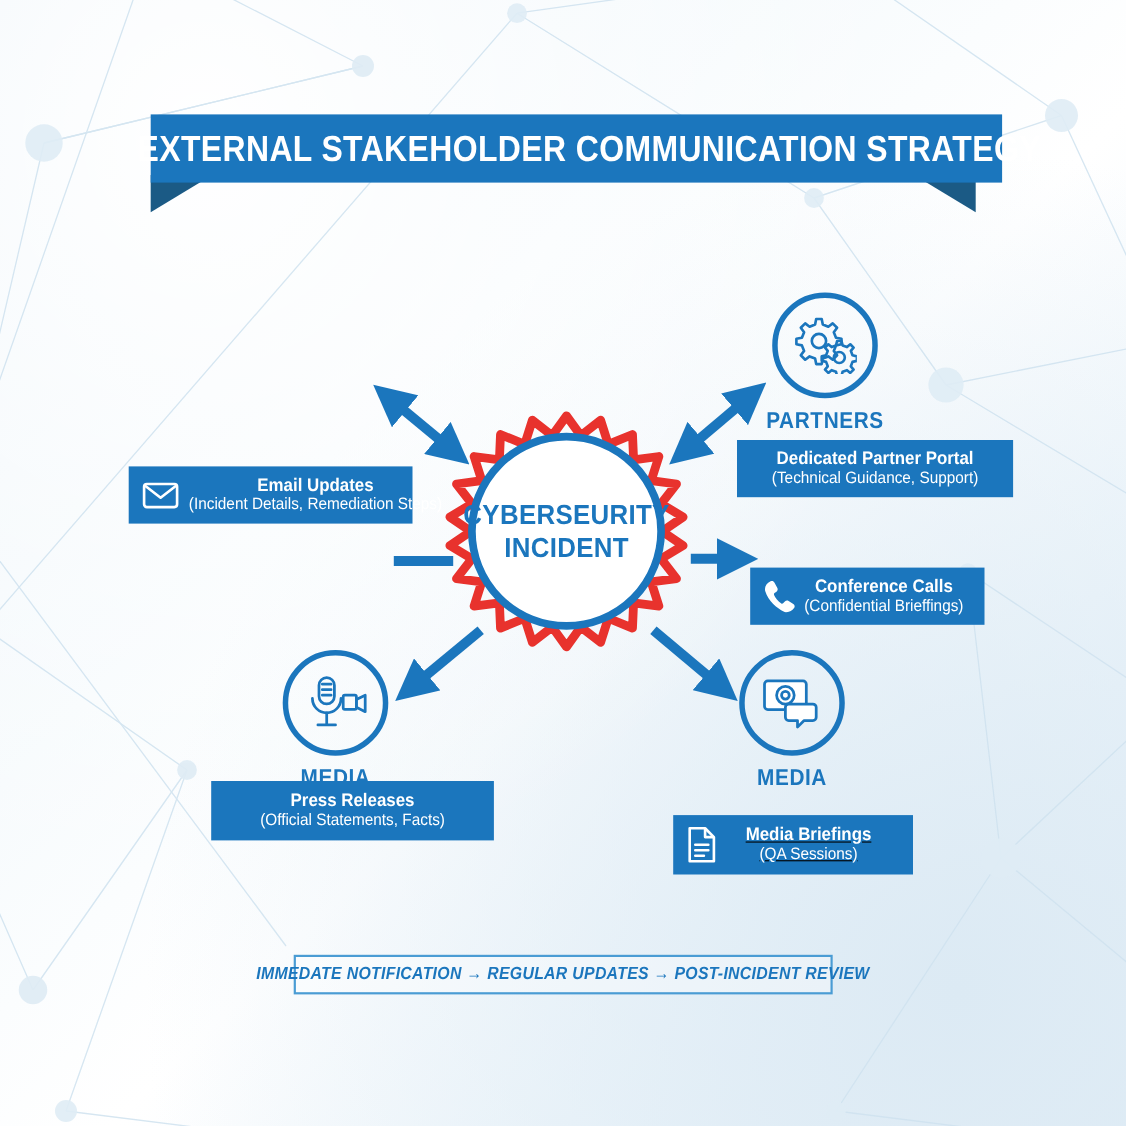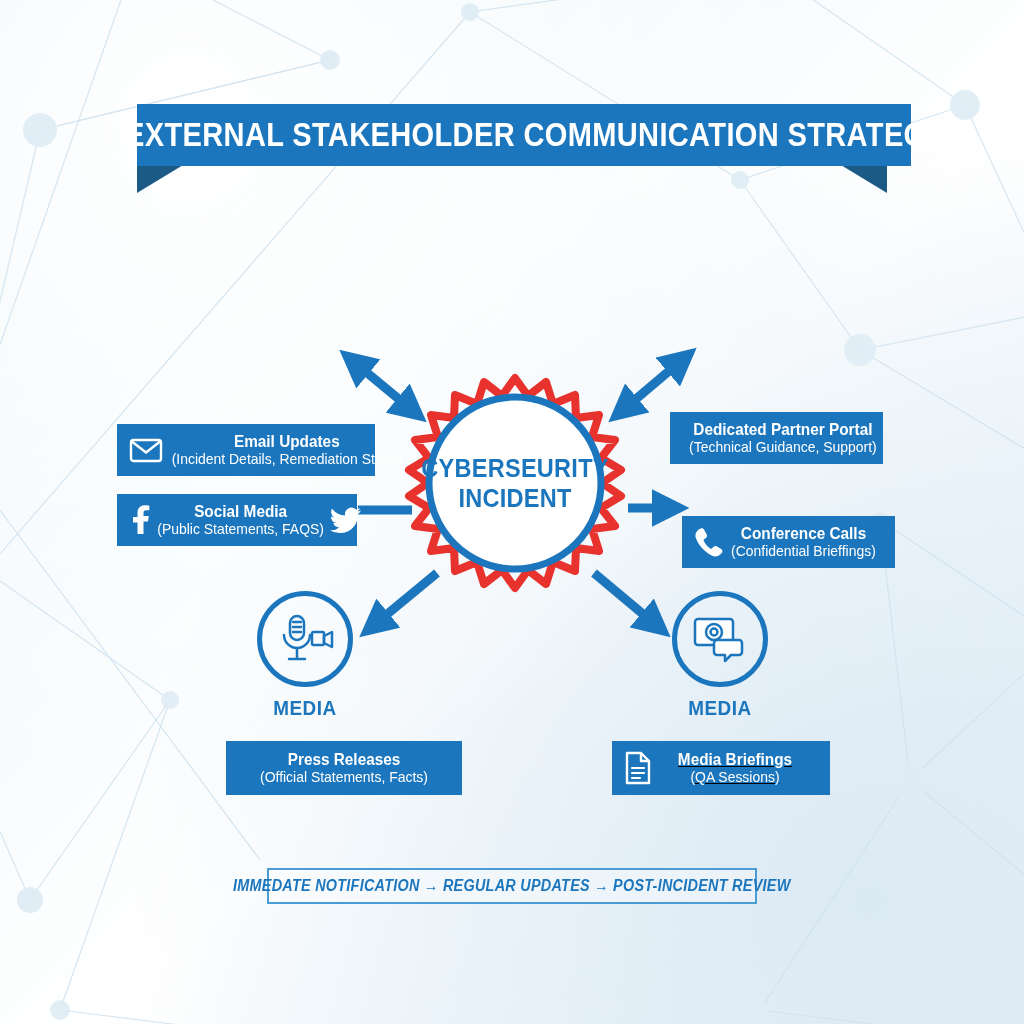--- a/index.html
+++ b/index.html
@@ -161,23 +161,23 @@
   }
   .bx-sub {
     display: block;
     font-size: 15px;
     font-weight: 400;
     white-space: nowrap;
   }
 
   #box-email    { left: 117px; top: 424px; width: 258px; height: 52px; }
   #box-social   { left: 117px; top: 494px; width: 240px; height: 52px; }
-  #box-portal   { left: 670px; top: 412px; width: 213px; height: 52px; }
+  #box-portal   { left: 670px; top: 400px; width: 251px; height: 52px; }
   #box-confcall { left: 682px; top: 516px; width: 213px; height: 52px; }
-  #box-press    { left: 192px; top: 741px; width: 236px; height: 54px; margin-left: 34px; }
+  #box-press    { left: 192px; top: 710px; width: 257px; height: 54px; }
   #box-mediabr  { left: 612px; top: 741px; width: 218px; height: 54px; text-decoration: underline; }
 
   
   #arrows {
     position: absolute;
     left: 0; top: 0;
     width: 1024px; height: 1024px;
     pointer-events: none;
   }
 
@@ -298,20 +298,37 @@
 
       <circle cx="115" cy="115" r="86" fill="#ffffff" stroke="#1b76bd" stroke-width="7"></circle>
     </svg>
     <div class="center-text">
       <span>CYBERSEURITY</span>
       <span>INCIDENT</span>
     </div>
   </div>
 
 
+  <div class="node" id="node-partners">
+    <div class="node-circle">
+      <svg width="58" height="52" viewBox="0 0 58 52" xmlns="http://www.w3.org/2000/svg">
+        <g fill="none" stroke="#1b76bd" stroke-width="2.4" stroke-linejoin="round">
+          <path d="M21 2 l5 0 l1 5 l5 2 l4 -3 l4 4 l-3 4 l2 5 l5 1 l0 5 l-5 1 l-2 5 l3 4
+                   l-4 4 l-4 -3 l-5 2 l-1 5 l-5 0 l-1 -5 l-5 -2 l-4 3 l-4 -4 l3 -4 l-2 -5
+                   l-5 -1 l0 -5 l5 -1 l2 -5 l-3 -4 l4 -4 l4 3 l5 -2 Z"></path>
+          <circle cx="23.5" cy="22" r="6.5"></circle>
+          <path d="M40 22 l4 0 l1 4 l4 1.5 l3 -2.5 l3 3 l-2.5 3 l1.5 4 l4 1 l0 4 l-4 1
+                   l-1.5 4 l2.5 3 l-3 3 l-3 -2.5 l-4 1.5 l-1 4 l-4 0 l-1 -4 l-4 -1.5 l-3 2.5
+                   l-3 -3 l2.5 -3 l-1.5 -4 l-4 -1 l0 -4 l4 -1 l1.5 -4 l-2.5 -3 l3 -3 l3 2.5 l4 -1.5 Z"></path>
+          <circle cx="42" cy="37" r="5"></circle>
+        </g>
+      </svg>
+    </div>
+    <div class="node-label">PARTNERS</div>
+  </div>
 
   <div class="node" id="node-media-l">
     <div class="node-circle">
       <svg width="58" height="52" viewBox="0 0 58 52" xmlns="http://www.w3.org/2000/svg">
         <g fill="none" stroke="#1b76bd" stroke-width="2.5" stroke-linecap="round" stroke-linejoin="round">
           <rect x="14" y="3" width="14" height="24" rx="7"></rect>
           <path d="M17 9 h8 M17 14 h8 M17 19 h8"></path>
           <path d="M8 22 a13 13 0 0 0 26 0"></path>
           <path d="M21 35 v10"></path>
           <path d="M13 46 h16"></path>
@@ -344,41 +361,20 @@
         <rect x="2" y="3" width="30" height="21" rx="2.5" fill="none" stroke="#ffffff" stroke-width="2.4"></rect>
         <path d="M3.5 5 L17 15.5 L30.5 5" fill="none" stroke="#ffffff" stroke-width="2.4" stroke-linecap="round" stroke-linejoin="round"></path>
       </svg>
     </span>
     <span class="bx-text">
       <span class="bx-title">Email Updates</span>
       <span class="bx-sub">(Incident Details, Remediation Steps)</span>
     </span>
   </div>
 
-  <div class="info-box" id="box-social">
-    <span class="bx-icon">
-      <svg width="22" height="30" viewBox="0 0 22 30" xmlns="http://www.w3.org/2000/svg">
-        <path d="M14.5 29 V16.5 h4.5 l0.8 -5.4 H14.5 V8 c0 -1.6 0.5 -2.7 2.8 -2.7 h3 V0.6
-                 C19.8 0.45 18 0.2 15.9 0.2 c-4.4 0 -7.4 2.7 -7.4 7.6 v4.3 H4 v5.4 h4.5 V29 Z" fill="#ffffff"></path>
-      </svg>
-    </span>
-    <span class="bx-text">
-      <span class="bx-title">Social Media</span>
-      <span class="bx-sub">(Public Statements, FAQS)</span>
-    </span>
-    <span class="bx-icon">
-      <svg width="32" height="27" viewBox="0 0 32 27" xmlns="http://www.w3.org/2000/svg">
-        <path d="M31 3.6 a12.6 12.6 0 0 1 -3.7 1 a6.4 6.4 0 0 0 2.8 -3.5 a12.8 12.8 0 0 1 -4 1.6
-                 a6.4 6.4 0 0 0 -10.9 5.8 A18.1 18.1 0 0 1 2 1.8 a6.4 6.4 0 0 0 2 8.5
-                 a6.3 6.3 0 0 1 -2.9 -0.8 v0.1 a6.4 6.4 0 0 0 5.1 6.3 a6.5 6.5 0 0 1 -2.9 0.1
-                 a6.4 6.4 0 0 0 6 4.4 A12.9 12.9 0 0 1 0 23.2 a18.1 18.1 0 0 0 9.8 2.9
-                 c11.8 0 18.2 -9.8 18.2 -18.2 v-0.8 A13 13 0 0 0 31 3.6 Z" fill="#ffffff"></path>
-      </svg>
-    </span>
-  </div>
 
   <div class="info-box" id="box-portal">
     <span class="bx-text">
       <span class="bx-title">Dedicated Partner Portal</span>
       <span class="bx-sub">(Technical Guidance, Support)</span>
     </span>
   </div>
 
   <div class="info-box" id="box-confcall">
     <span class="bx-icon">

